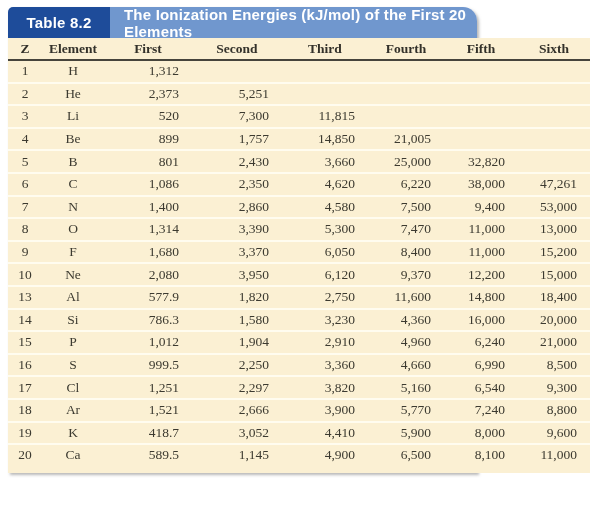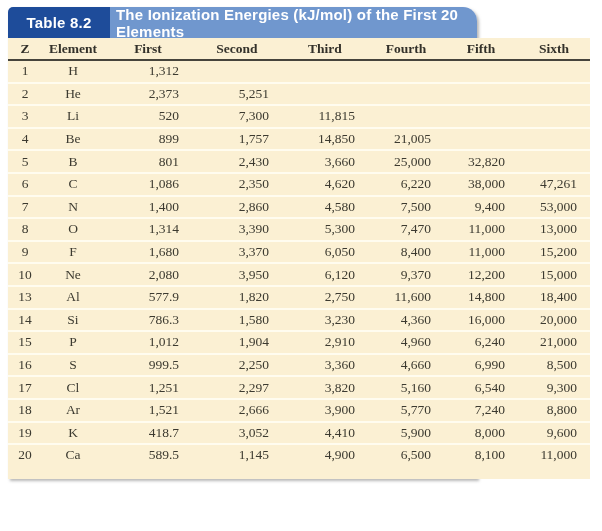--- a/index.html
+++ b/index.html
@@ -33,21 +33,21 @@
     align-items: center;
     justify-content: center;
     border-top-left-radius: 5px;
   }
   .ttl {
     background: #7097ce;
     color: #ffffff;
     flex: 1;
     display: flex;
     align-items: center;
-    padding-left: 6px;
+    padding-left: 14px;
     border-top-right-radius: 14px;
   }
   table.ion {
     width: 100%;
     border-collapse: collapse;
     background: #fbf0d3;
     font-size: 13.5px;
     color: #3c3a30;
     table-layout: fixed;
   }
@@ -66,21 +66,21 @@
     border-bottom: 2px solid #46443b;
     color: #33312a;
     padding: 0;
   }
   tbody td {
     height: 20.6px;
     padding: 0;
     white-space: nowrap;
   }
   tbody tr + tr td { border-top: 2px solid #fffcef; }
-  tbody tr:last-child td { padding-bottom: 13px; }
+  tbody tr:last-child td { padding-bottom: 7px; }
   .c-center { text-align: center; }
   .c-num    { text-align: right; padding-right: 13px !important; }
 </style>
 </head>
 <body>
 
 <div class="fig">
   <div class="title-bar">
     <div class="tag">
       <span>Table 8.2</span>

